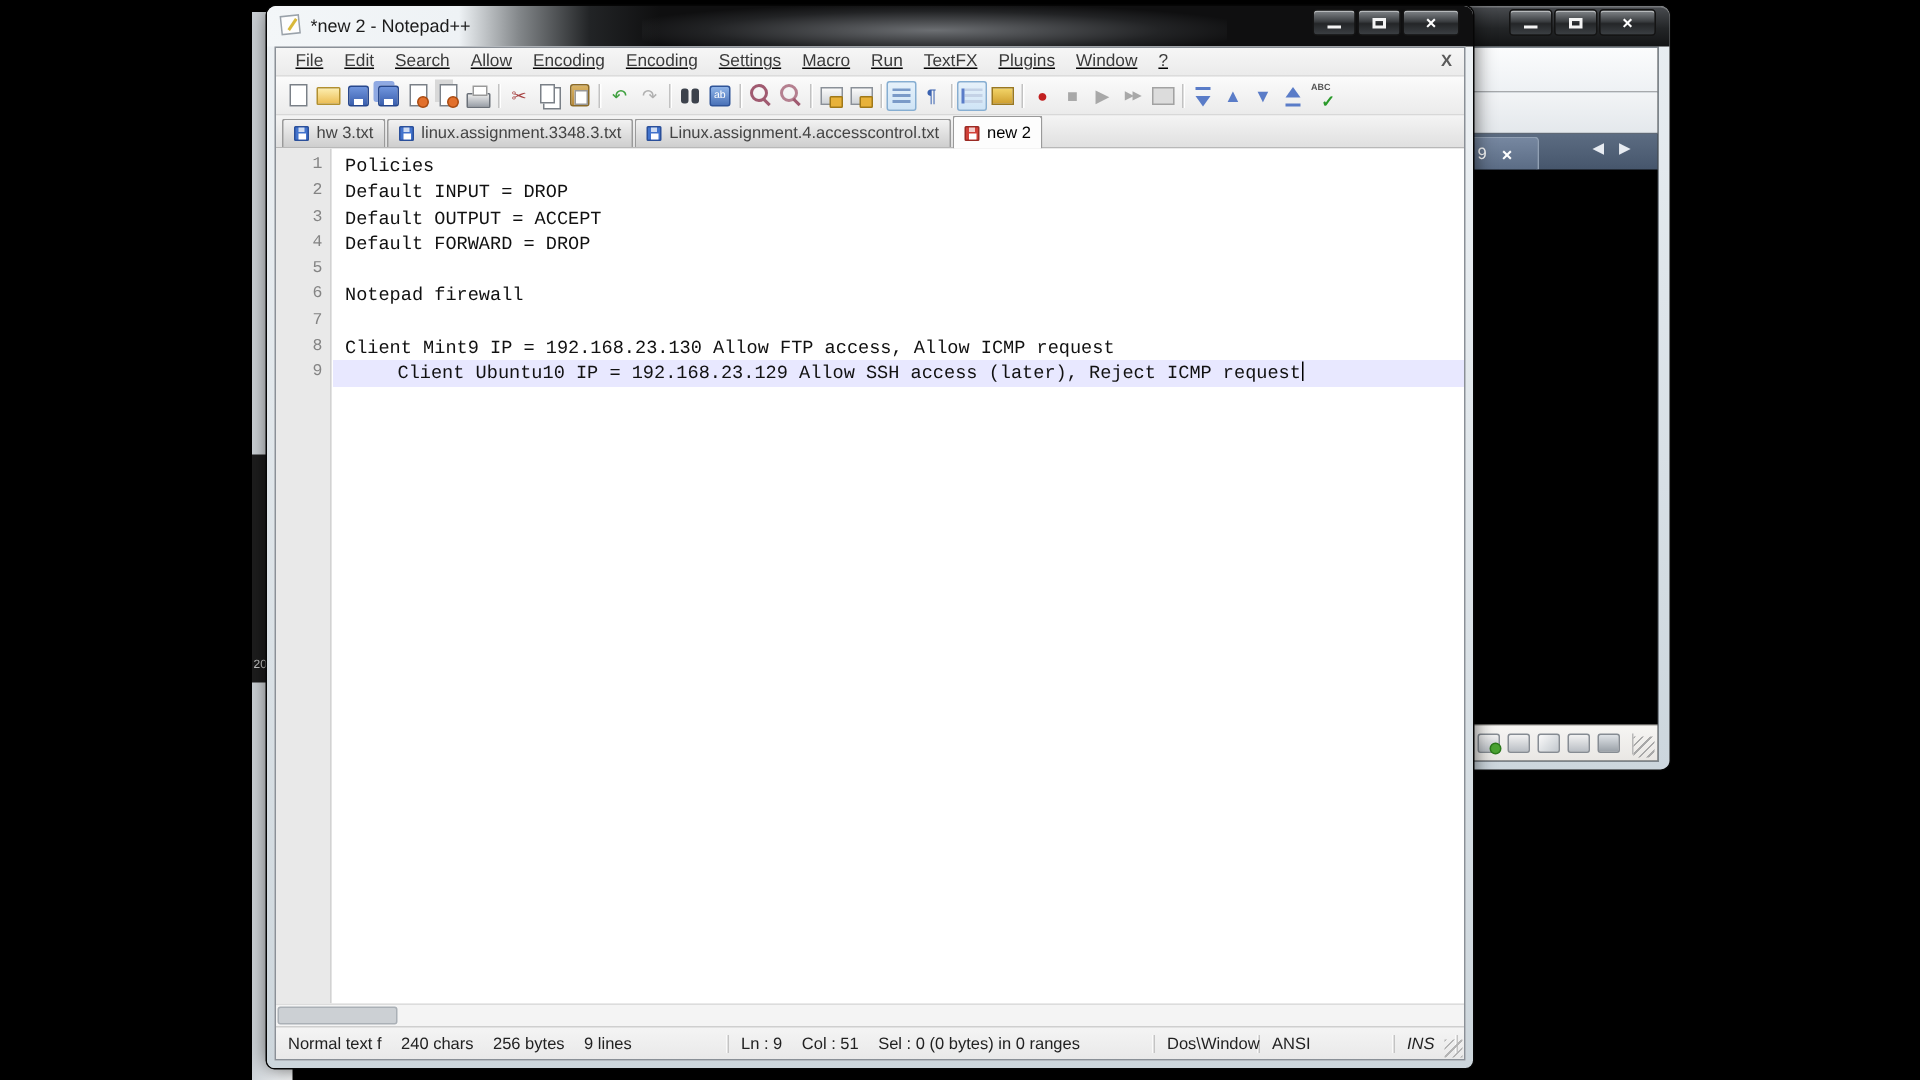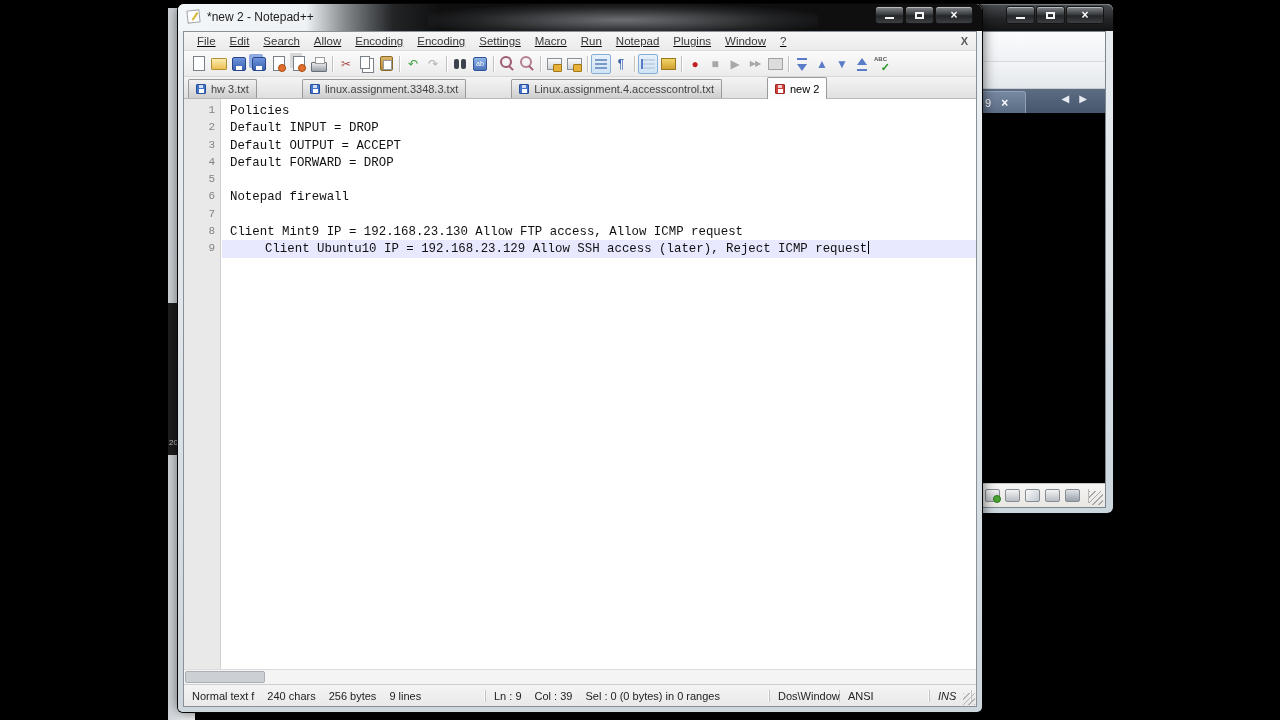--- a/index.html
+++ b/index.html
@@ -131,21 +131,21 @@
   .i-sort-ascending-icon::after { content:""; position:absolute; bottom:3px; left:5px;
          border-left:5px solid transparent; border-right:5px solid transparent; border-top:7px solid #5a7cc8; }
   .i-sort-descending-icon::before { content:""; position:absolute; bottom:3px; left:5px; width:10px; height:2px; background:#5a7cc8; }
   .i-sort-descending-icon::after { content:""; position:absolute; top:4px; left:5px;
          border-left:5px solid transparent; border-right:5px solid transparent; border-bottom:7px solid #5a7cc8; }
   .i-spell-check-icon::before { content:"ABC"; position:absolute; top:2px; left:2px; font-size:6px; font-weight:bold; color:#555; }
   .i-spell-check-icon::after { content:"✓"; position:absolute; bottom:0; right:2px; font-size:11px; font-weight:bold; color:#2a9a2a; }
 
   
   .tabbar { height:22px; background:linear-gradient(#f4f4f4,#e0e0e0); border-bottom:1px solid #b8b8b8;
-         display:flex; align-items:flex-end; padding-left:4px;gap:44px; }
+         display:flex; align-items:flex-end; padding-left:4px; }
   .tab { height:19px; display:flex; align-items:center; padding:0 7px; margin-right:1px; font-size:11px; color:#444;
          background:linear-gradient(#f2f2f2,#cecece); border:1px solid #9a9a9a; border-bottom:none;
          border-radius:2px 2px 0 0; white-space:nowrap; }
   .tab.active { height:22px; background:#fdfdfd; color:#000; position:relative; z-index:1; margin-bottom:-1px; }
   .floppy { width:10px; height:10px; border-radius:1px; position:relative; margin-right:5px; flex:none; }
   .tab.saved .floppy { background:#4273cc; border:1px solid #2a4f9a; }
   .tab.unsaved .floppy { background:#d04038; border:1px solid #9a2a24; }
   .floppy::after { content:""; position:absolute; left:2px; bottom:0; width:5px; height:4px; background:#fff; }
   .floppy::before { content:""; position:absolute; left:2px; top:0; width:4px; height:3px; background:rgba(255,255,255,.75); }
 
@@ -251,21 +251,21 @@
     <div class="menubar">
       <span class="menu-item i-menu-file">File</span>
         <span class="menu-item i-menu-edit">Edit</span>
         <span class="menu-item i-menu-search">Search</span>
         <span class="menu-item i-menu-view">Allow</span>
         <span class="menu-item i-menu-encoding">Encoding</span>
         <span class="menu-item i-menu-language">Encoding</span>
         <span class="menu-item i-menu-settings">Settings</span>
         <span class="menu-item i-menu-macro">Macro</span>
         <span class="menu-item i-menu-run">Run</span>
-        <span class="menu-item i-menu-textfx">Notepad</span>
+        <span class="menu-item i-menu-textfx">TextFX</span>
         <span class="menu-item i-menu-plugins">Plugins</span>
         <span class="menu-item i-menu-window">Window</span>
         <span class="menu-item i-menu-help">?</span>
       <span class="menubar-x">X</span>
     </div>
 
     <div class="toolbar">
       <div class="tb i-new-file-icon">
           <span class="glyph"></span>
         </div>
@@ -467,21 +467,21 @@
 
     <div class="statusbar">
       <div class="sb-sec sb-doc">
         <span>Normal text f</span>
         <span>240 chars</span>
         <span>256 bytes</span>
         <span>9 lines</span>
       </div>
       <div class="sb-sec sb-pos">
         <span>Ln : 9</span>
-        <span>Col : 39</span>
+        <span>Col : 51</span>
         <span>Sel : 0 (0 bytes) in 0 ranges</span>
       </div>
       <div class="sb-sec sb-eol">
         <span>Dos\Windows</span>
       </div>
       <div class="sb-sec sb-enc">
         <span>ANSI</span>
       </div>
       <div class="sb-sec sb-ins">
         <span>INS</span>

